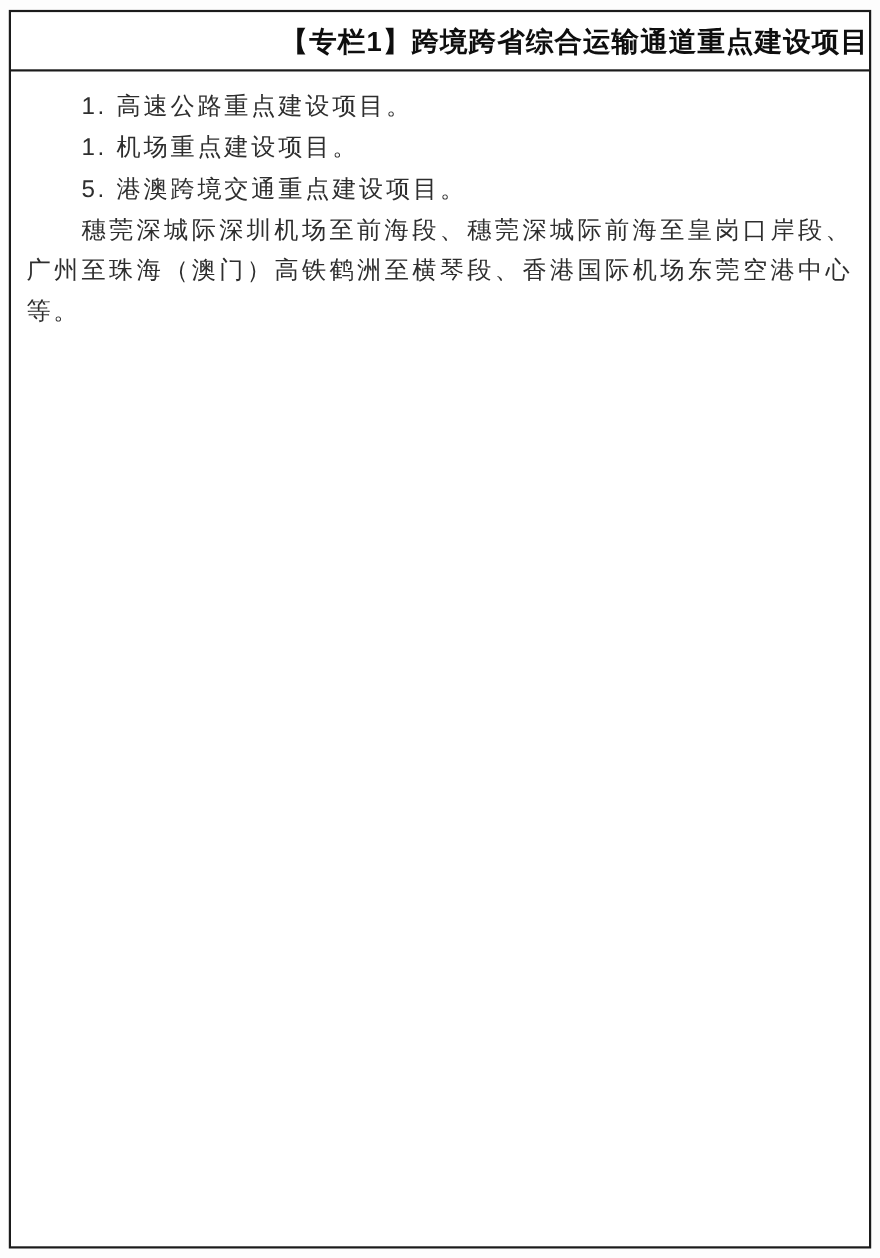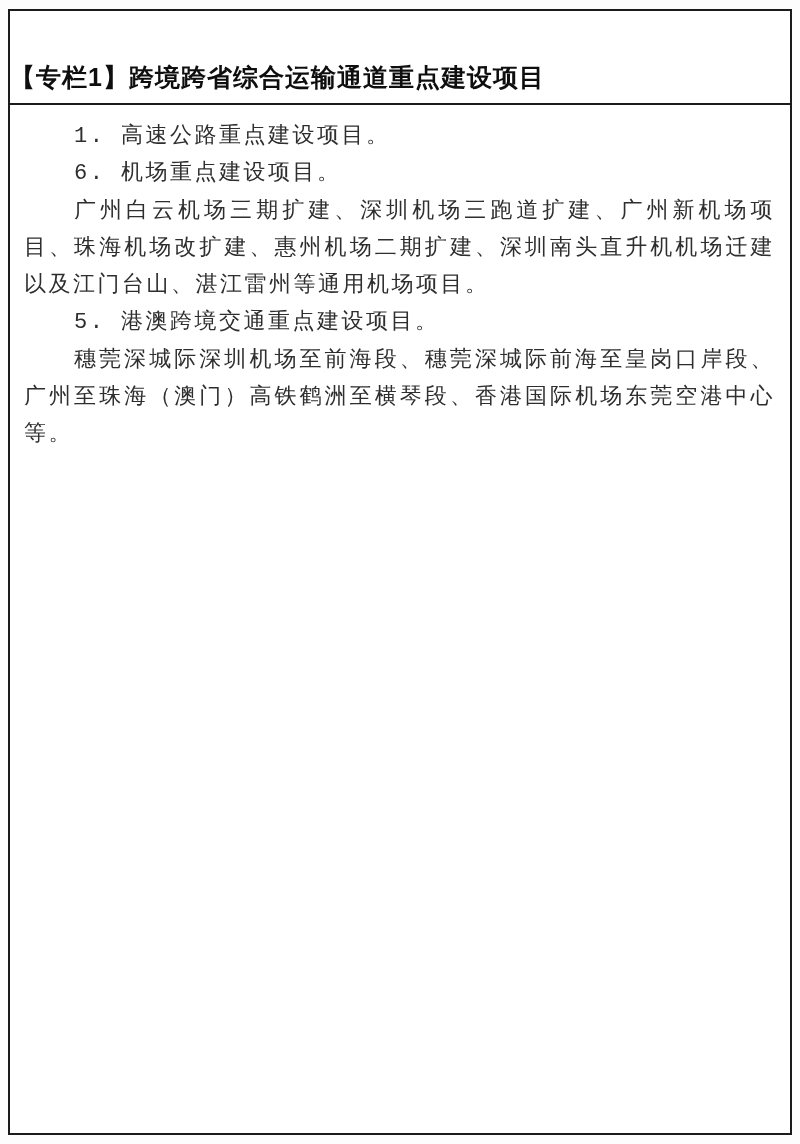--- a/index.html
+++ b/index.html
@@ -27,22 +27,21 @@
     display: flex;
     flex-direction: column;
   }
   .panel-header {
     box-sizing: border-box;
     height: 54px;
     flex: 0 0 54px;
     border-bottom: 2px solid #1b1b1b;
     display: flex;
     align-items: center;
-    justify-content: flex-start;
-    margin-top: 40px;
+    justify-content: flex-end;
   }
   .panel-title {
     font-family: "Liberation Sans", "DejaVu Sans", sans-serif;
     font-weight: bold;
     font-size: 25px;
     letter-spacing: 1px;
     color: #0e0e0e;
     white-space: nowrap;
   }
   .panel-body {
@@ -52,40 +51,39 @@
     overflow: hidden;
   }
   .panel-body p {
     margin: 0;
     font-size: 22px;
     line-height: 37.3px;
     letter-spacing: 2.5px;
     color: #2e2e2e;
     text-align: justify;
     text-indent: 50px;
-    font-family: Liberation Mono, monospace;
+    font-family: Liberation Sans, sans-serif;
   }
 </style>
 </head>
 <body>
 
 <div class="page">
   <div class="panel">
 
     <div class="panel-header">
       <span class="panel-title">【专栏1】跨境跨省综合运输通道重点建设项目</span>
     </div>
 
     <div class="panel-body">
 
       <p>1. 高速公路重点建设项目。</p>
 
 
 
-      <p>6. 机场重点建设项目。</p>
-      <p>广州白云机场三期扩建、深圳机场三跑道扩建、广州新机场项目、珠海机场改扩建、惠州机场二期扩建、深圳南头直升机机场迁建以及江门台山、湛江雷州等通用机场项目。</p>
+      <p>1. 机场重点建设项目。</p>
 
       <p>5. 港澳跨境交通重点建设项目。</p>
       <p>穗莞深城际深圳机场至前海段、穗莞深城际前海至皇岗口岸段、广州至珠海（澳门）高铁鹤洲至横琴段、香港国际机场东莞空港中心等。</p>
 
     </div>
   </div>
 </div>
 
 </body></html>

